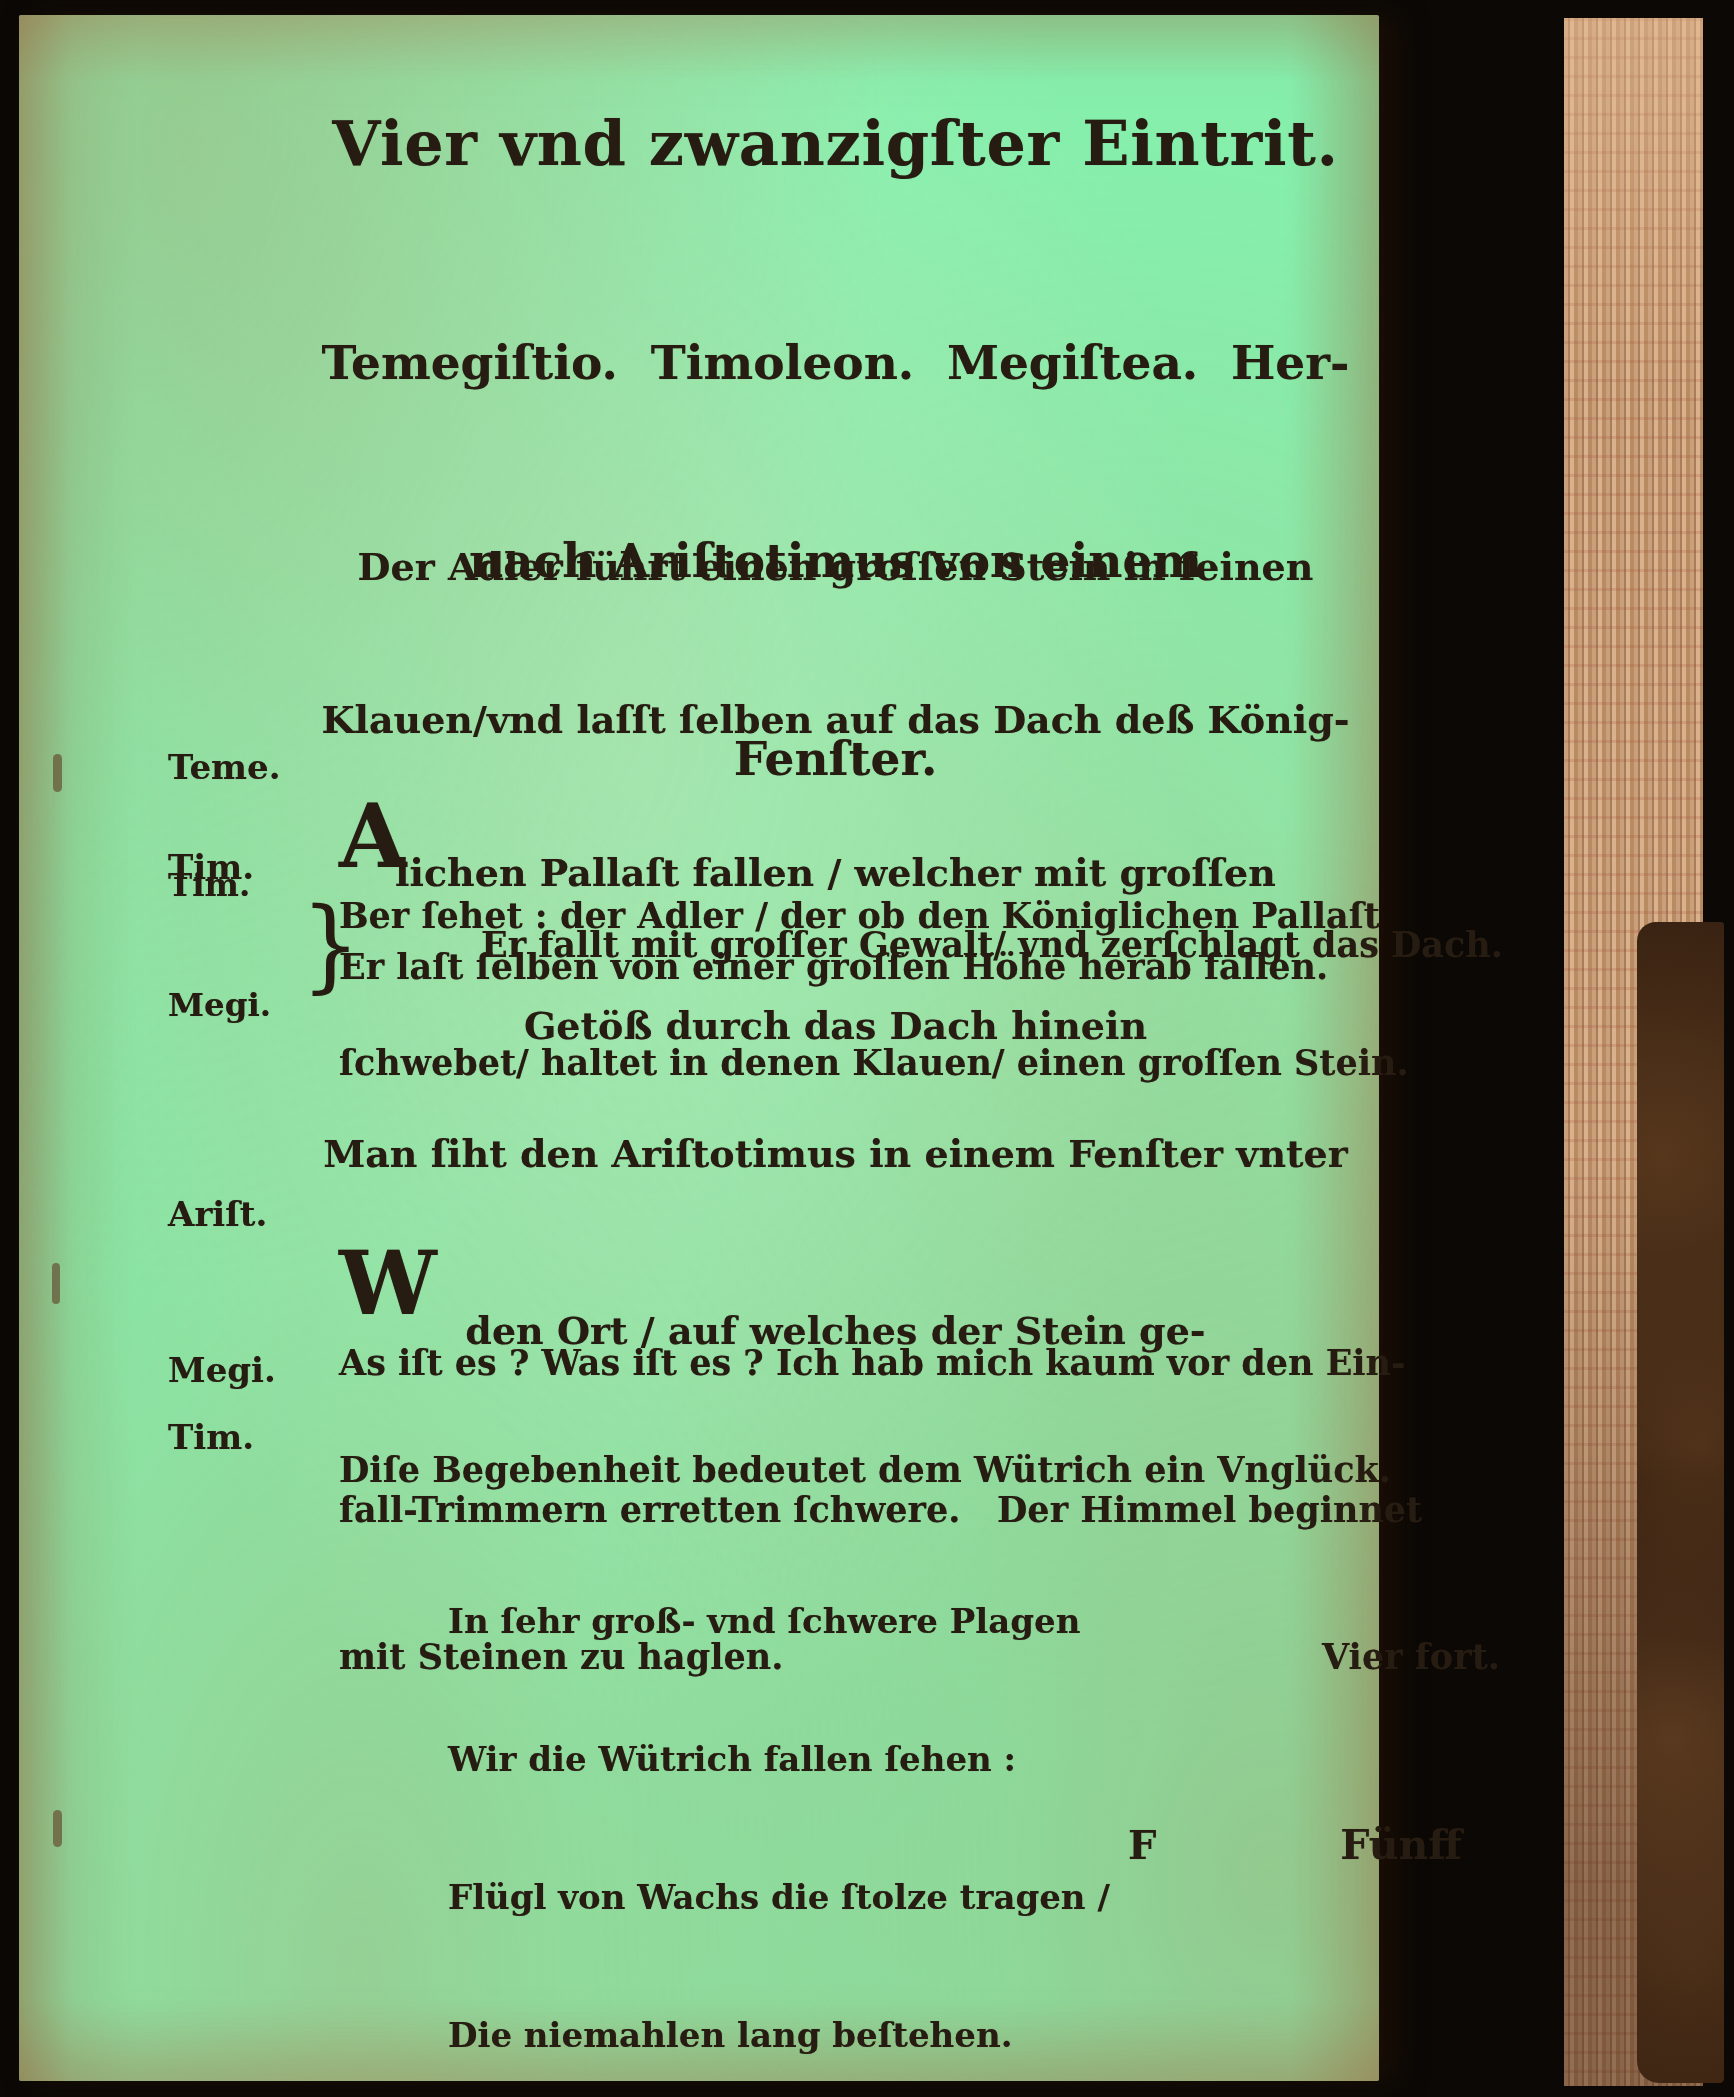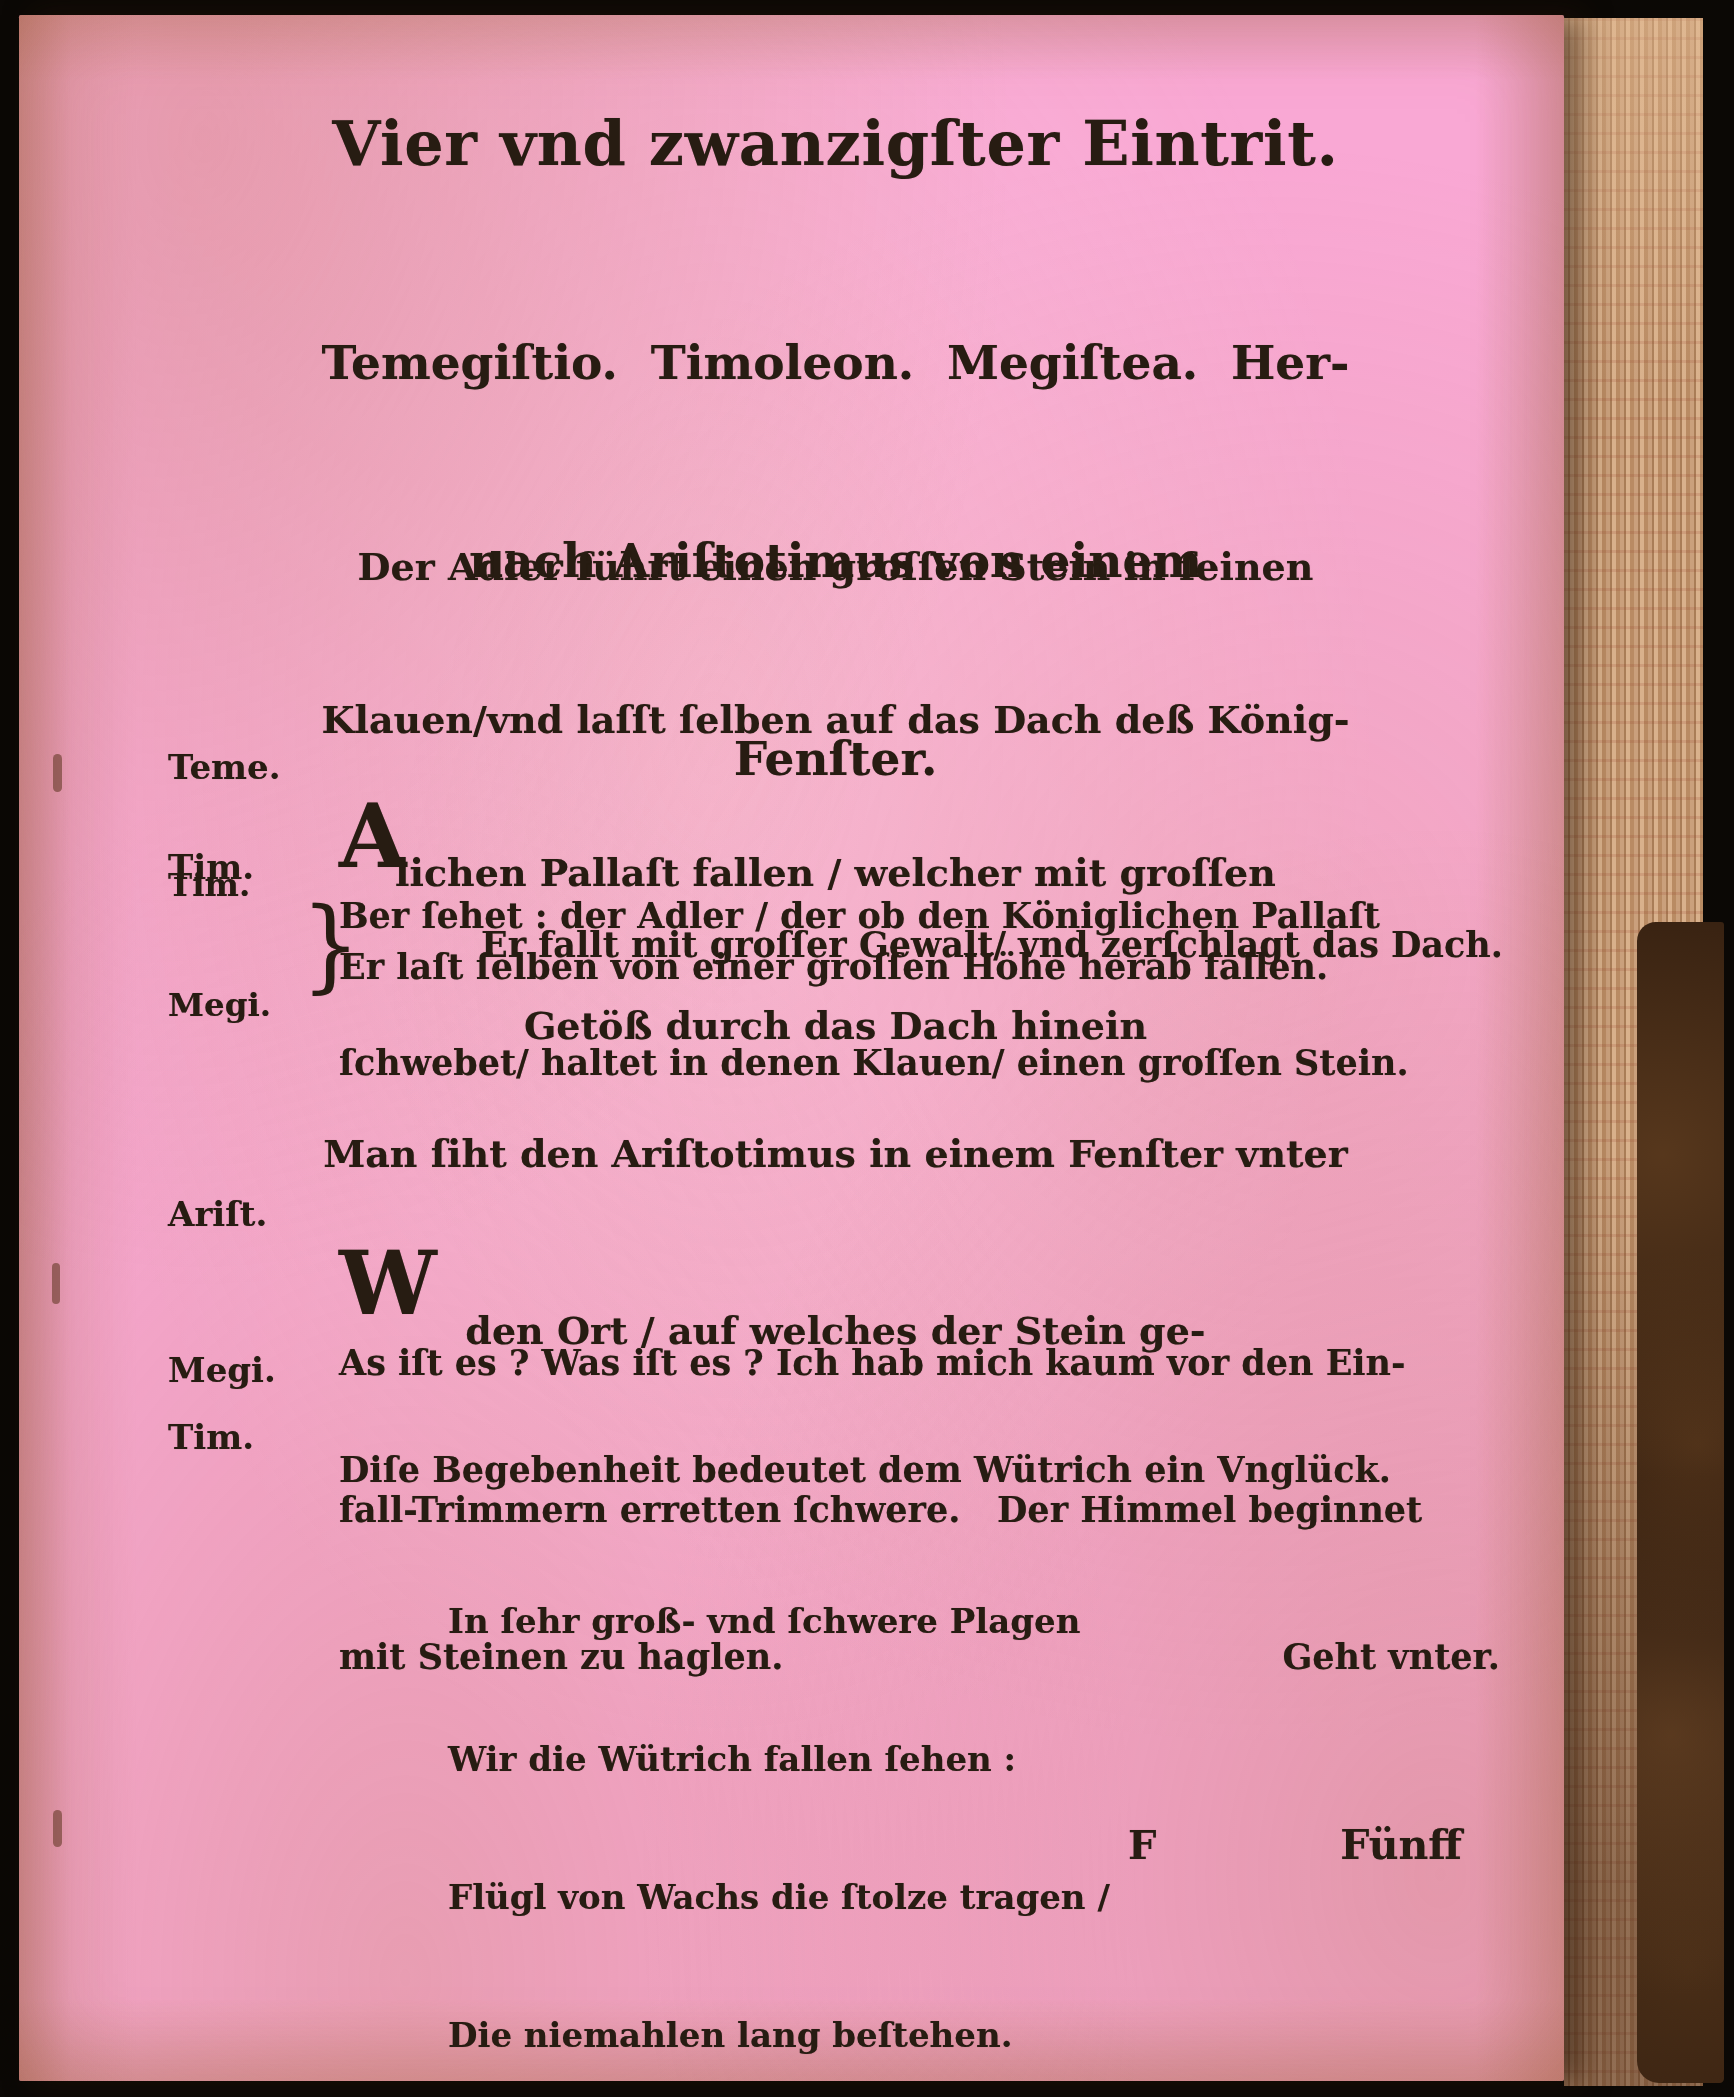--- a/index.html
+++ b/index.html
@@ -1,22 +1,22 @@
 <!DOCTYPE html>
 <html style="font-size:11.8px"><head>
 <meta charset="utf-8">
 <style>
   html,body{margin:0;padding:0;background:#0b0805;}
   .photo{position:relative;width:1734px;height:2097px;background:#0b0805;overflow:hidden;
          font-family:"DejaVu Serif", serif;}
 
   
   .page{
-    position:absolute;left:19px;top:14.8px;width:1545px;height:2066px;
-    background:#f9a8d4;border-radius:2.2px;
+    position:absolute;left:19px;top:14.8px;width:1360px;height:2066px;
+    background:#86efac;border-radius:2.2px;
     box-shadow: 16.2px 0 29.5px rgba(40,20,8,.55), inset 0 0 89px rgba(150,90,55,.28);
   }
   .page::before{ 
     content:"";position:absolute;inset:0;border-radius:2.2px;pointer-events:none;
     background:
       radial-gradient(ellipse at 12% 6%, rgba(186,124,84,.30), transparent 42%),
       radial-gradient(ellipse at 92% 90%, rgba(178,115,75,.30), transparent 40%),
       radial-gradient(ellipse at 80% 45%, rgba(210,160,120,.20), transparent 50%),
       radial-gradient(ellipse at 45% 35%, rgba(255,240,220,.22), transparent 55%),
       radial-gradient(ellipse at 25% 95%, rgba(190,130,90,.28), transparent 45%),
@@ -143,21 +143,21 @@
       </div>
 
       <div class="speech sp4">
         <div class="speaker">Ariſt.</div>
         <div class="sbody">
           <span class="dropcap">W</span>
           <div>As iſt es ? Was iſt es ? Ich hab mich kaum vor den Ein-</div>
           <div>fall-Trimmern erretten ſchwere.   Der Himmel beginnet</div>
           <div class="split-line">
             <span>mit Steinen zu haglen.</span>
-            <span>Geht vnter.</span>
+            <span>Vier fort.</span>
           </div>
         </div>
       </div>
 
       <div class="speech sp5">
         <div class="speaker">Megi.</div>
         <div class="sbody">
           <div>Diſe Begebenheit bedeutet dem Wütrich ein Vnglück.</div>
         </div>
       </div>

